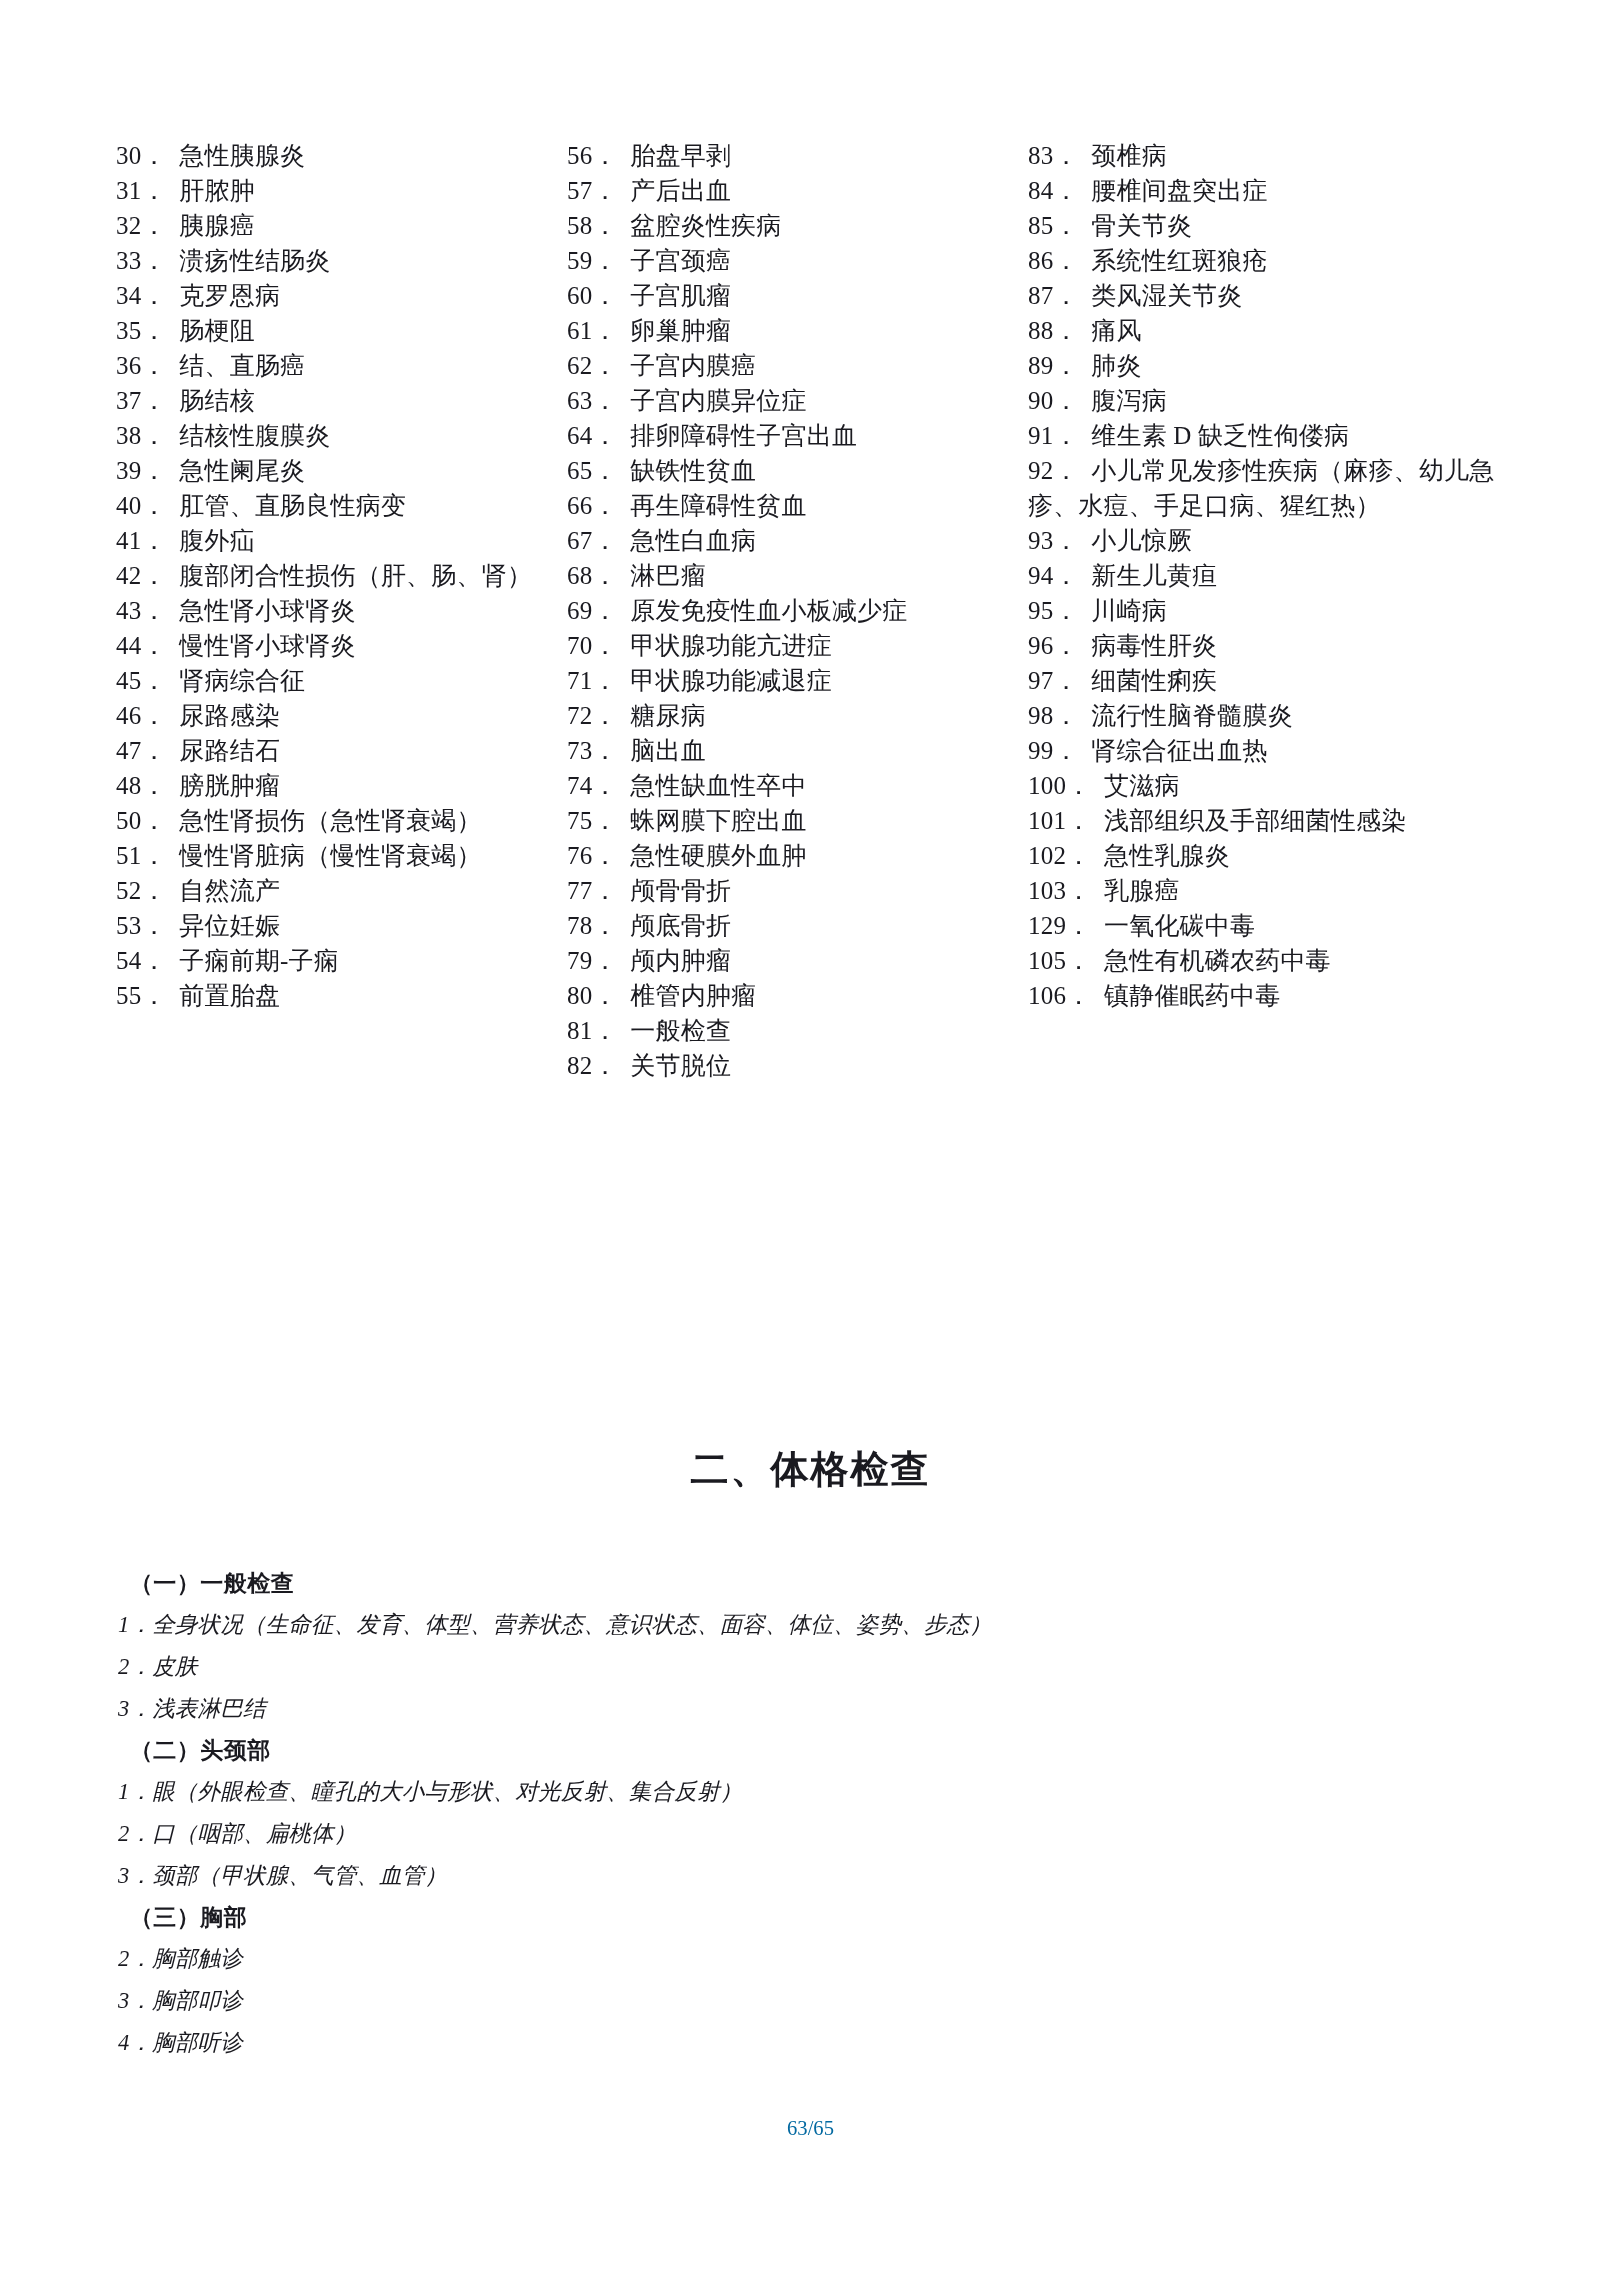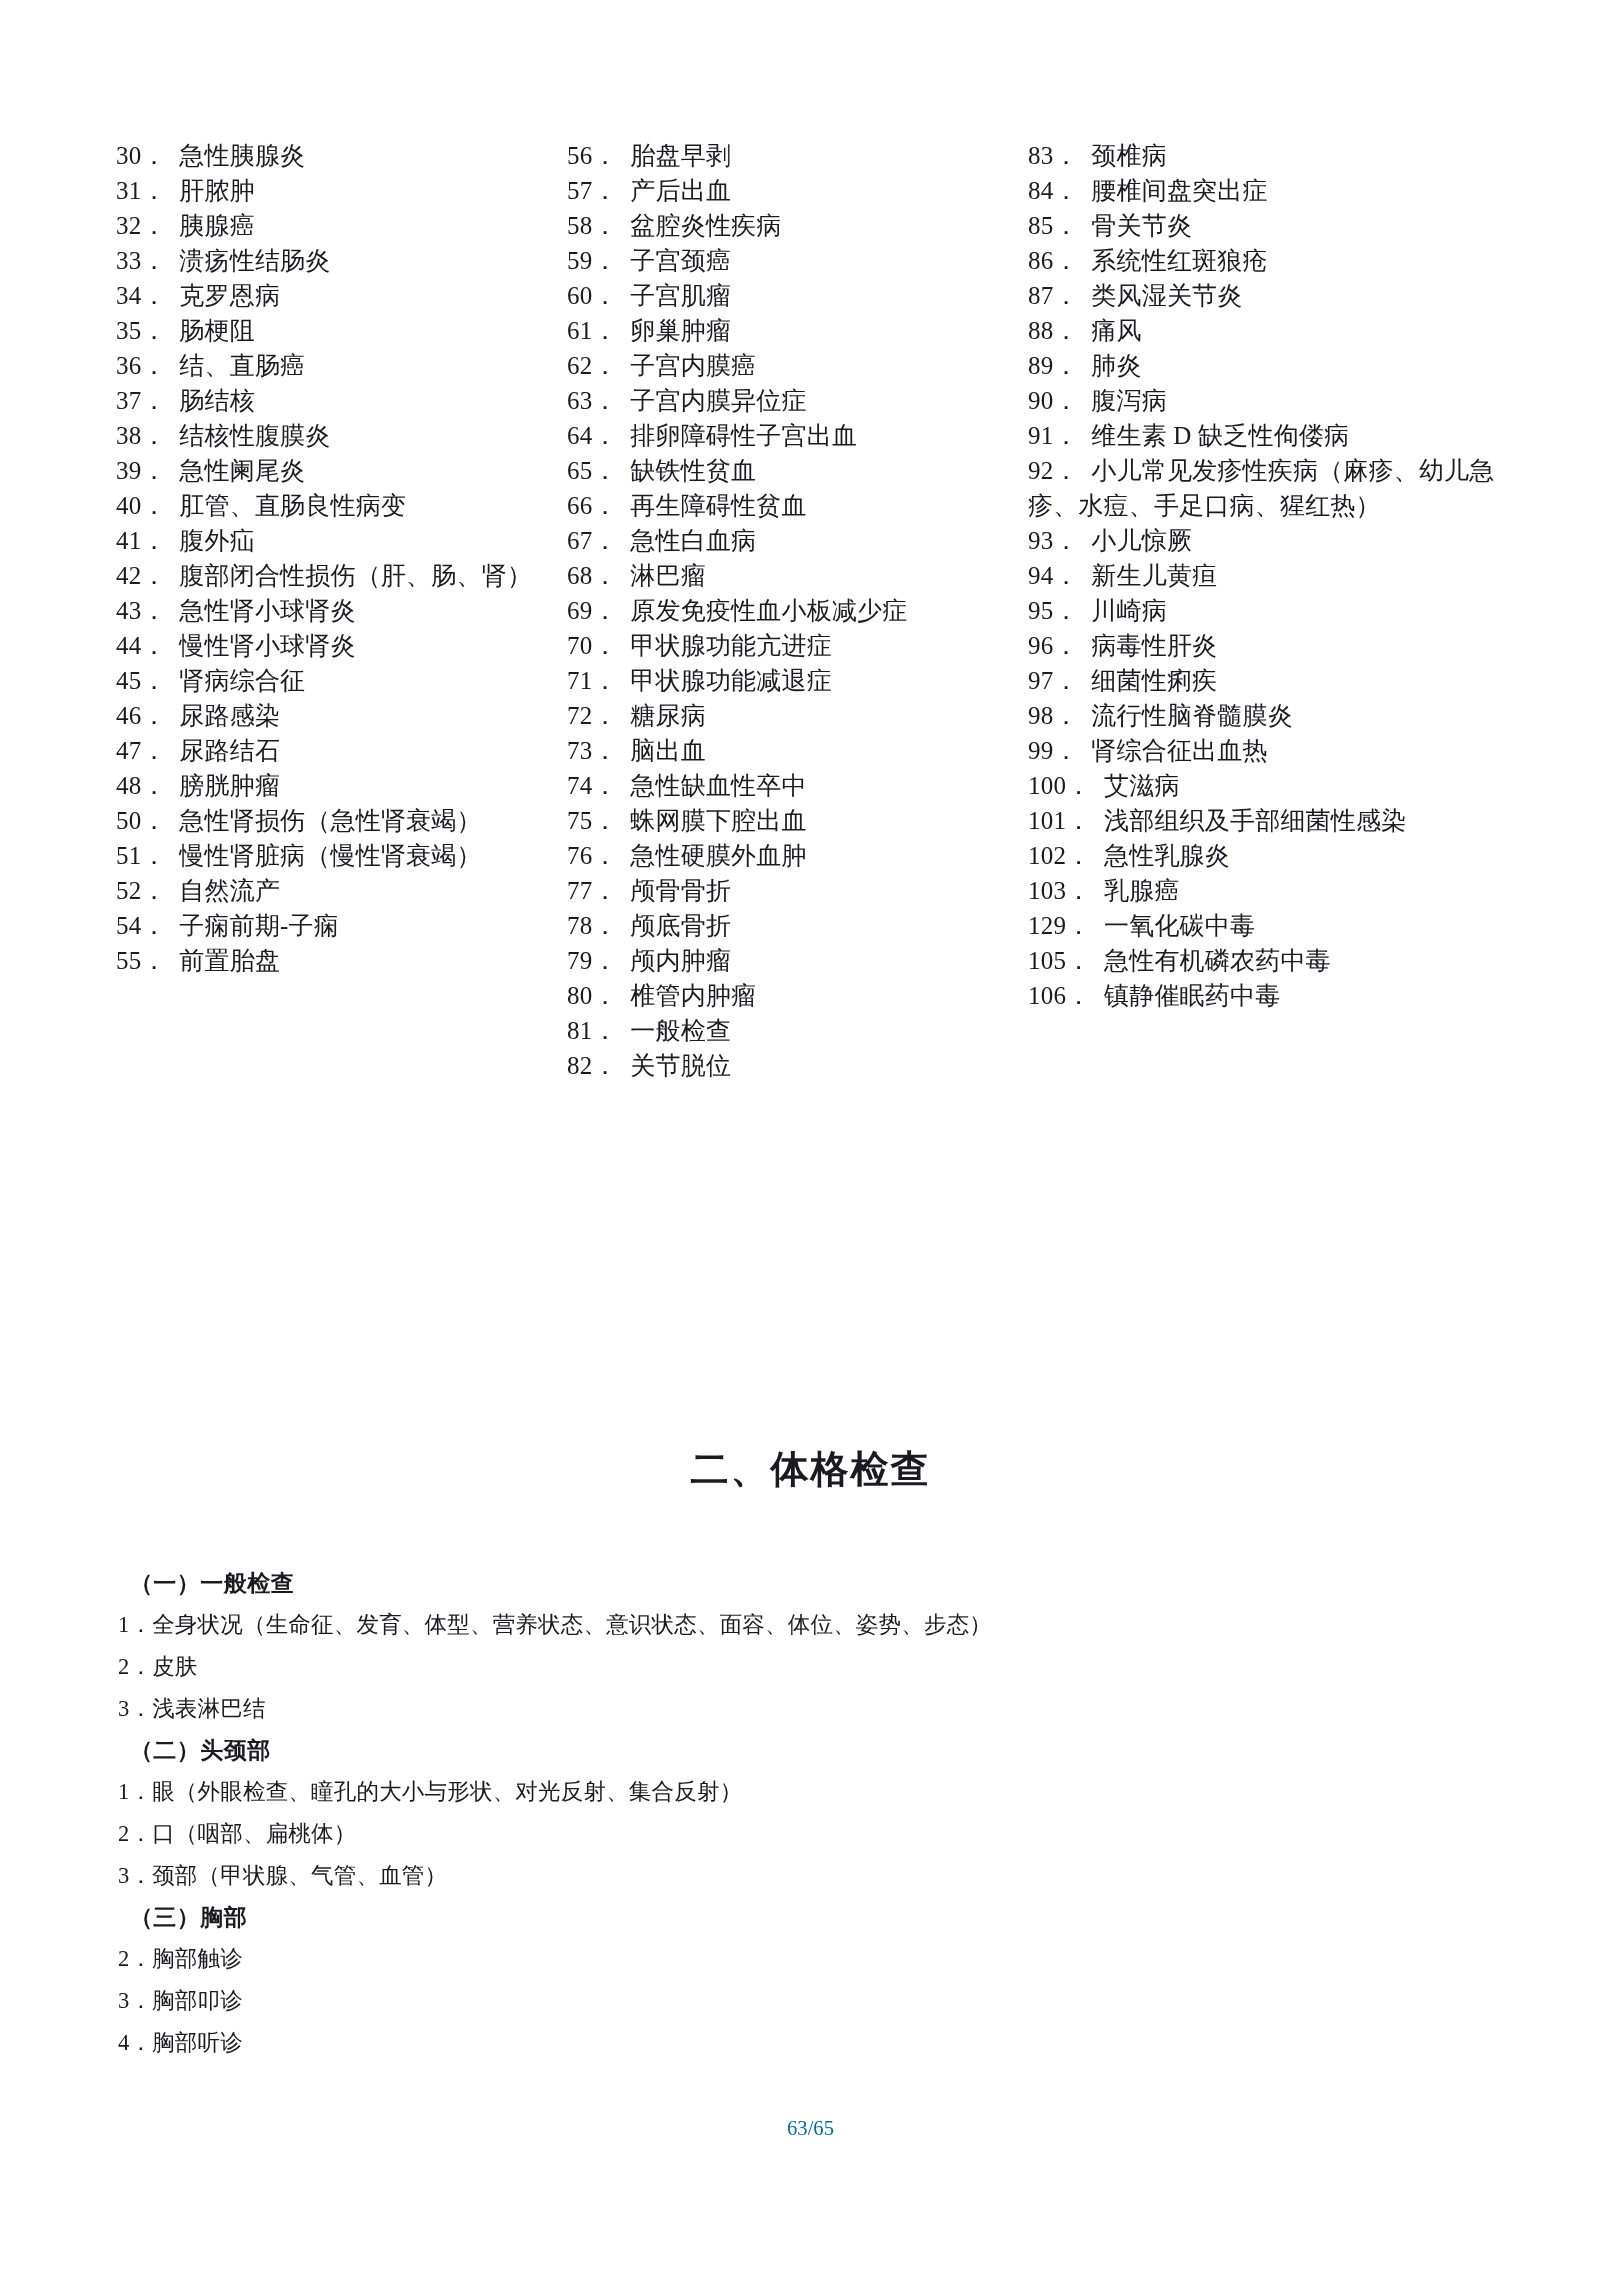--- a/index.html
+++ b/index.html
@@ -84,20 +84,21 @@
     line-height: 41px;
     padding-left: 11.8px;
     margin: 0;
     letter-spacing: 0.5px;
   }
   .pe-entry {
     font-size: 22.5px;
     line-height: 42px;
     margin: 0;
     letter-spacing: 0.2px;
+    font-style: italic;
   }
   .pe-entry .pnum {
     display: inline-block;
     min-width: 26.5px;
   }
 
   
   .footer {
     position: absolute;
     left: 0;
@@ -132,20 +133,21 @@
         <div class="d-item"><span class="num">42．</span><span class="gap"></span><span class="label">腹部闭合性损伤（肝、肠、肾）</span></div>
         <div class="d-item"><span class="num">43．</span><span class="gap"></span><span class="label">急性肾小球肾炎</span></div>
         <div class="d-item"><span class="num">44．</span><span class="gap"></span><span class="label">慢性肾小球肾炎</span></div>
         <div class="d-item"><span class="num">45．</span><span class="gap"></span><span class="label">肾病综合征</span></div>
         <div class="d-item"><span class="num">46．</span><span class="gap"></span><span class="label">尿路感染</span></div>
         <div class="d-item"><span class="num">47．</span><span class="gap"></span><span class="label">尿路结石</span></div>
         <div class="d-item"><span class="num">48．</span><span class="gap"></span><span class="label">膀胱肿瘤</span></div>
         <div class="d-item"><span class="num">50．</span><span class="gap"></span><span class="label">急性肾损伤（急性肾衰竭）</span></div>
         <div class="d-item"><span class="num">51．</span><span class="gap"></span><span class="label">慢性肾脏病（慢性肾衰竭）</span></div>
         <div class="d-item"><span class="num">52．</span><span class="gap"></span><span class="label">自然流产</span></div>
+        <div class="d-item"><span class="num">53．</span><span class="gap"></span><span class="label">异位妊娠</span></div>
         <div class="d-item"><span class="num">54．</span><span class="gap"></span><span class="label">子痫前期-子痫</span></div>
         <div class="d-item"><span class="num">55．</span><span class="gap"></span><span class="label">前置胎盘</span></div>
       </div>
     <div class="col col-2" id="col2">
         <div class="d-item"><span class="num">56．</span><span class="gap"></span><span class="label">胎盘早剥</span></div>
         <div class="d-item"><span class="num">57．</span><span class="gap"></span><span class="label">产后出血</span></div>
         <div class="d-item"><span class="num">58．</span><span class="gap"></span><span class="label">盆腔炎性疾病</span></div>
         <div class="d-item"><span class="num">59．</span><span class="gap"></span><span class="label">子宫颈癌</span></div>
         <div class="d-item"><span class="num">60．</span><span class="gap"></span><span class="label">子宫肌瘤</span></div>
         <div class="d-item"><span class="num">61．</span><span class="gap"></span><span class="label">卵巢肿瘤</span></div>

